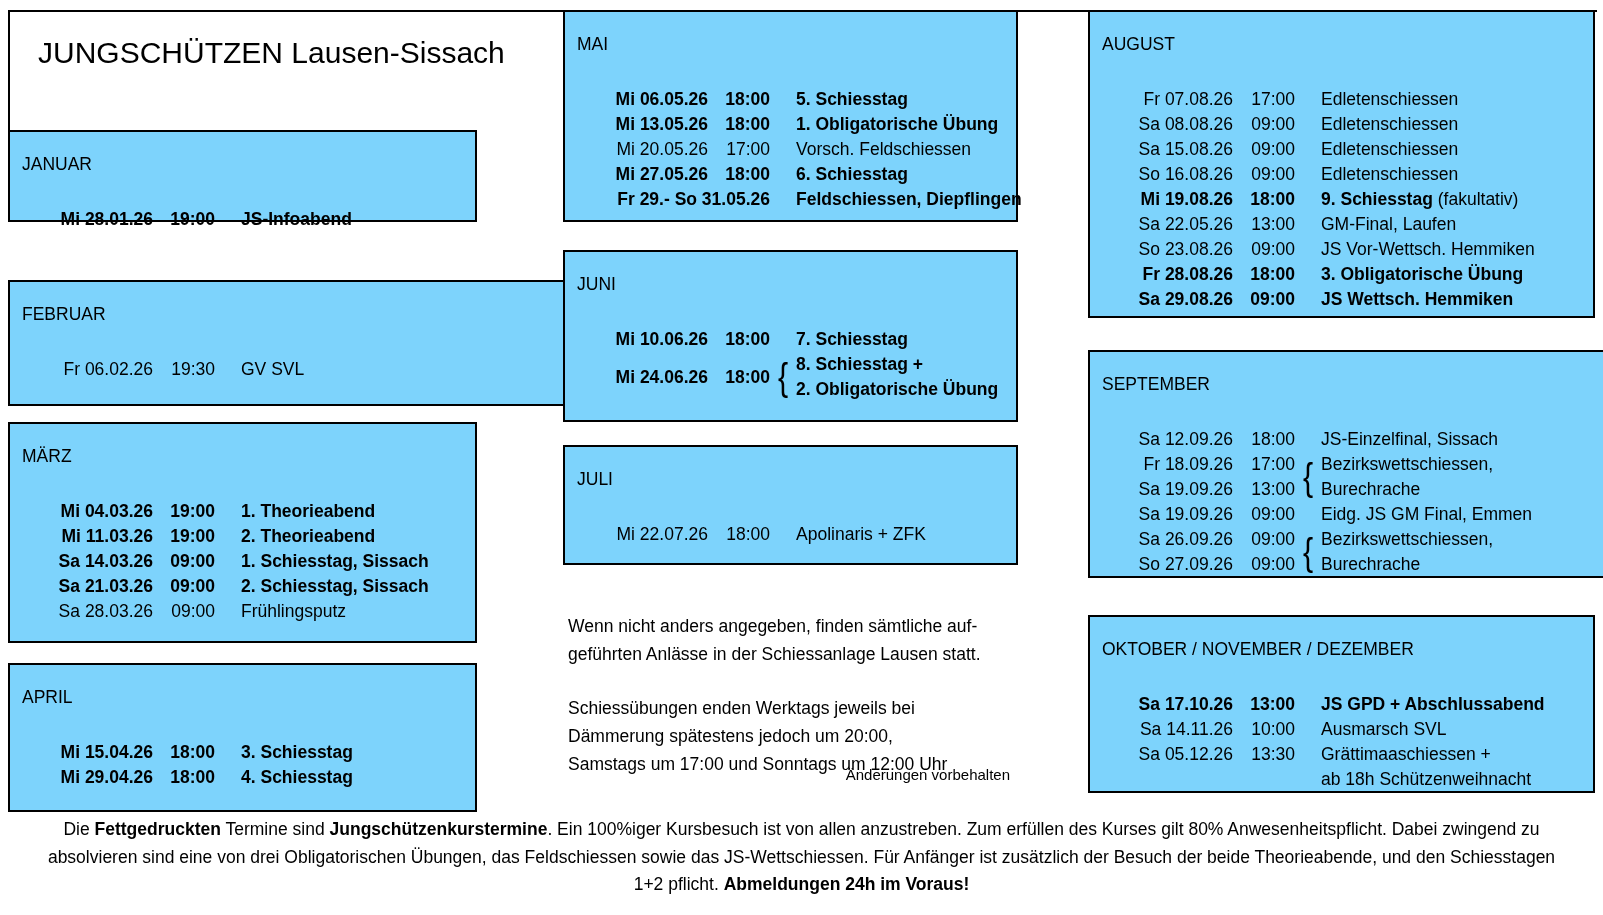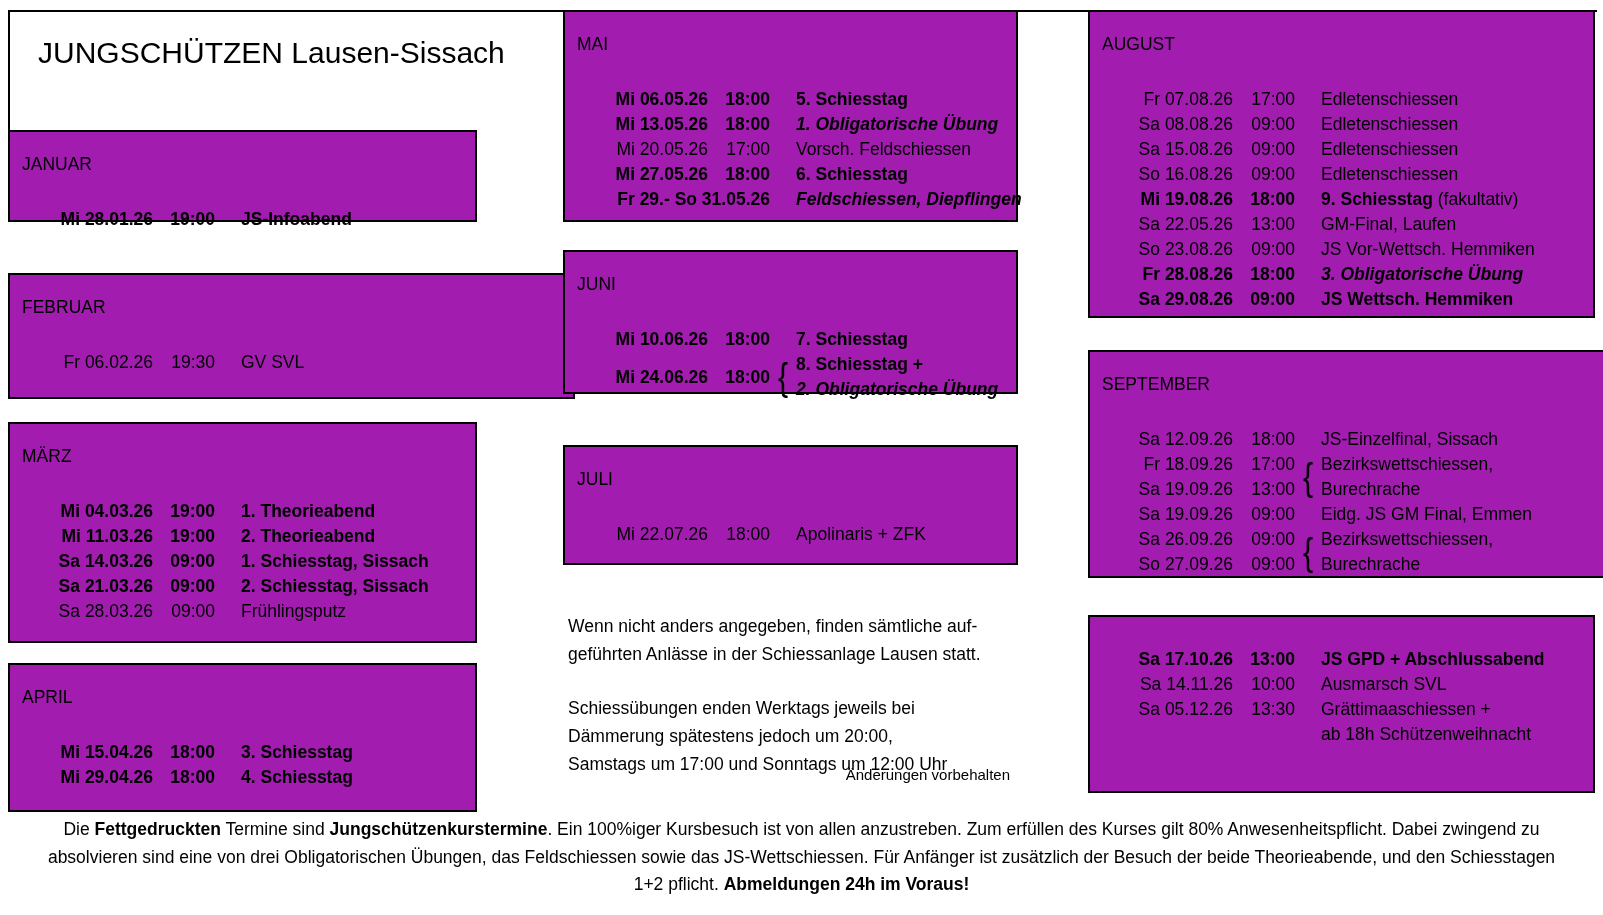--- a/index.html
+++ b/index.html
@@ -2,38 +2,38 @@
 <html><head>
 <meta charset="utf-8">
 <style>
   html,body{margin:0;padding:0;}
   body{
     width:1603px;height:915px;position:relative;overflow:hidden;
     background:#ffffff;color:#000000;
     font-family:"Liberation Sans",sans-serif;font-size:17.5px;
   }
   .b{font-weight:700;}
-  .i{font-style:italic;}
+  .i{}
 
   .topline{position:absolute;left:8px;top:10px;width:1589px;height:0;border-top:2px solid #000;}
 
   .title-area{
     position:absolute;left:8px;top:10px;width:540px;height:120px;
     border-left:2px solid #000;box-sizing:border-box;padding:8px 0 0 12px;
   }
   .title-area h1{margin:16px;font-size:30px;font-weight:400;line-height:38px;}
   .title-area h2{margin:10px 0 0 0;font-size:19px;font-weight:700;line-height:24px;}
 
-  .box{position:absolute;border:2px solid #000;box-sizing:border-box;background:#a21caf;}
+  .box{position:absolute;border:2px solid #000;box-sizing:border-box;background:#7dd3fc;}
   #box-januar   {left:8px;   top:130px;width:469px;height:92px;}
-  #box-februar  {left:8px;   top:273px;width:567px;height:126px;}
+  #box-februar  {left:8px;   top:280px;width:567px;height:126px;}
   #box-maerz    {left:8px;   top:422px;width:469px;height:221px;}
   #box-april    {left:8px;   top:663px;width:469px;height:149px;}
   #box-mai      {left:563px; top:10px; width:455px;height:212px;}
-  #box-juni     {left:563px; top:250px;width:455px;height:144px;}
+  #box-juni     {left:563px; top:250px;width:455px;height:172px;}
   #box-juli     {left:563px; top:445px;width:455px;height:120px;}
   #box-august   {left:1088px;top:10px; width:507px;height:308px;}
   #box-september{left:1088px;top:350px;width:609px;height:228px;}
   #box-oktnovdez{left:1088px;top:615px;width:507px;height:178px;}
 
   .month-title{padding:20px 0 0 12px;line-height:25px;font-size:17.5px;}
   .entries{margin-top:30px;}
 
   .entry-row{display:flex;align-items:flex-start;padding-left:10px;}
   .entry-row.center{align-items:center;}
@@ -458,20 +458,21 @@
         <div class="brace">{</div>
         <div class="events tight">
           <div class="ev-line"><span>Bezirkswettschiessen,</span></div>
           <div class="ev-line"><span>Burechrache</span></div>
         </div>
       </div>
     </div>
 </section>
 
 <section class="box" id="box-oktnovdez">
+  <div class="month-title">OKTOBER / NOVEMBER / DEZEMBER</div>
   <div class="entries">
       <div class="entry-row">
         <div class="dates">
           <div class="dt b">
             <span class="date">Sa 17.10.26</span>
             <span class="time">13:00</span>
           </div>
         </div>
         <div class="events">
           <div class="ev-line"><span class="b">JS GPD + Abschlussabend</span></div>

